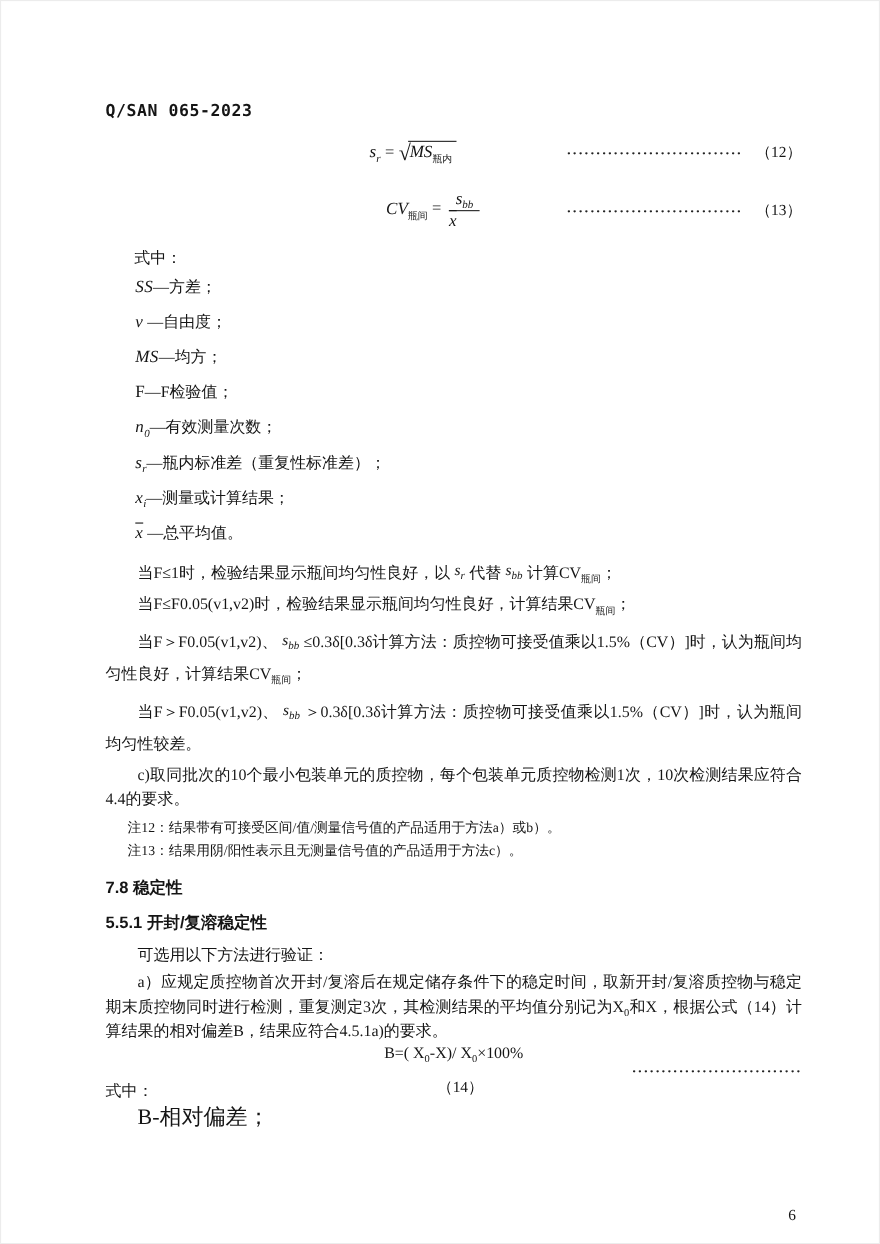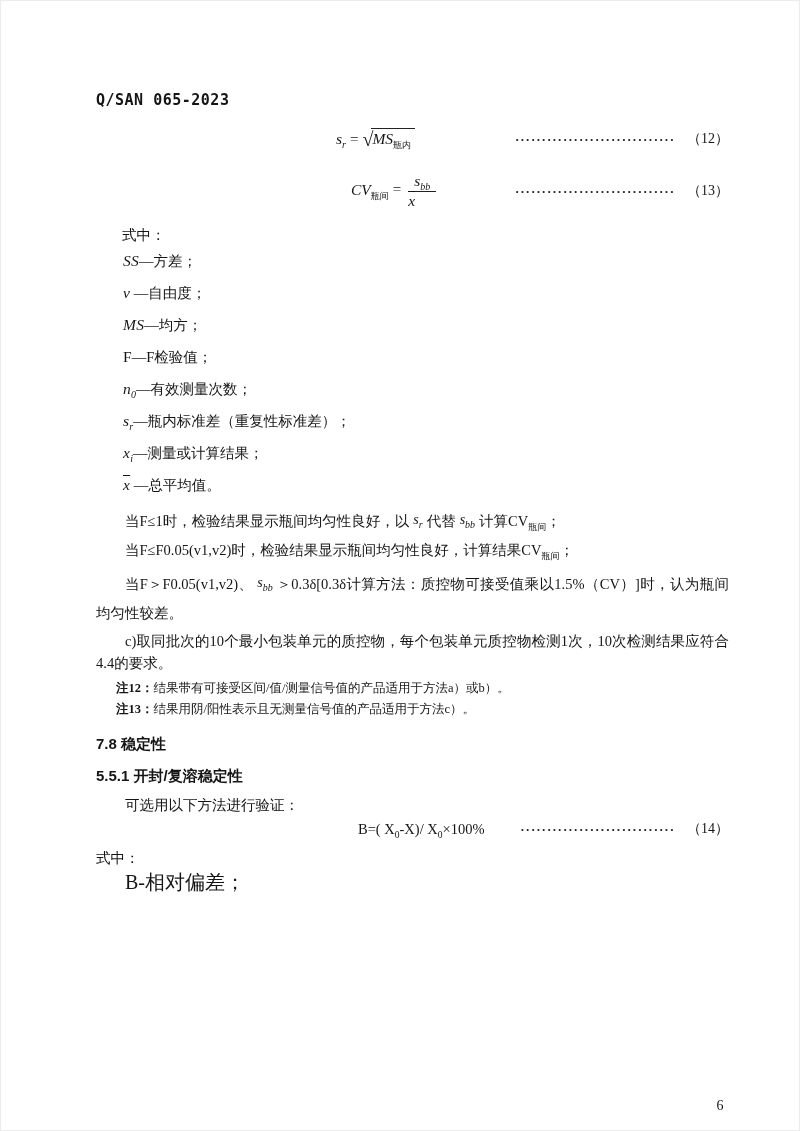--- a/index.html
+++ b/index.html
@@ -15,21 +15,21 @@
   }
   
   .doc-code{
     text-align:left;font-family:"DejaVu Sans Mono","Liberation Mono",monospace;
     font-weight:700;font-size:15px;letter-spacing:.5px;height:18px;line-height:18px;
   }
   
   .formula-row{display:flex;align-items:center;font-size:15px;}
   .f12{margin-top:10px;height:40px;}
   .f13{margin-top:6px;height:52px;}
-  .f14{margin-top:0;height:26px;font-size:14.5px;}
+  .f14{margin-top:0;height:26px;font-size:14.5px;flex-direction:column;}
   .f-indent-a{width:240px;flex:none;}
   .f-indent-b{width:255px;flex:none;}
   .f-indent-c{width:262px;flex:none;}
   .f-expr{white-space:nowrap;}
   .f-expr i{font-size:15.5px;}
   .eq{margin:0 4px;}
   .dots{
     margin-left:auto;font-weight:700;font-size:13px;letter-spacing:1px;
     white-space:nowrap;color:#222;line-height:1;
   }
@@ -60,21 +60,21 @@
   .p1{margin-top:6px;}
   .p3{margin-top:6px;}
   .p4{margin-top:6px;}
   .p5{margin-top:2px;}
   .isym{font-style:italic;margin:0 4px;position:relative;top:-2px;font-size:14px;}
   .cvsub{font-size:9px;}
   .xsub{font-size:9.5px;}
   
   .notes{margin-top:4px;}
   .note-row{padding-left:20px;font-size:12.5px;line-height:21px;text-align:justify;}
-  .note-label{font-weight:700;}
+  .note-label{font-weight:400;}
   
   .heading{font-family:"Liberation Sans","DejaVu Sans",sans-serif;font-weight:700;font-size:15px;height:20px;line-height:20px;}
   .h55{margin-top:14px;}
   .h551{margin-top:12px;}
   .p6{margin-top:8px;}
   .p7{margin-top:2px;line-height:22.5px;}
   .where2{margin-top:6px;font-size:14.5px;height:20px;line-height:20px;}
   .bdef{margin-top:4px;font-size:20px;height:21px;line-height:21px;padding-left:29px;}
   
   .pagenum{position:absolute;left:700px;top:1098px;width:40px;text-align:center;font-size:14px;}
@@ -110,35 +110,37 @@
     <div class="def-row"><span class="def-sym"><i>n</i><sub class="lat-sub">0</sub></span><span>—有效测量次数；</span></div>
     <div class="def-row mt8"><span class="def-sym"><i>s</i><sub class="lat-sub">r</sub></span><span>—瓶内标准差（重复性标准差）；</span></div>
     <div class="def-row mt12"><span class="def-sym"><i>x</i><sub class="lat-sub">i</sub></span><span>—测量或计算结果；</span></div>
     <div class="def-row mt12"><span class="def-sym"><i class="ol">x</i></span> <span>—总平均值。</span></div>
   </div>
 
   <p class="para indent p1"><span>当F≤1时，检验结果显示瓶间均匀性良好，以</span><span class="isym"><i>s</i><sub class="lat-sub">r</sub></span><span>代替</span><span class="isym"><i>s</i><sub class="lat-sub">bb</sub></span><span>计算CV</span><sub class="cvsub">瓶间</sub><span>；</span></p>
 
   <p class="para indent"><span>当F≤F0.05(v1,v2)时，检验结果显示瓶间均匀性良好，计算结果CV</span><sub class="cvsub">瓶间</sub><span>；</span></p>
 
+  <p class="para indent lh29 p3"><span>当F＞F0.05(v1,v2)、</span><span class="isym"><i>s</i><sub class="lat-sub">bb</sub></span><span>≤0.3δ[0.3δ计算方法：质控物可接受值乘以1.5%（CV）]时，认为瓶间均匀性良好，计算结果CV</span><sub class="cvsub">瓶间</sub><span>；</span></p>
 
   <p class="para indent lh29 p4"><span>当F＞F0.05(v1,v2)、</span><span class="isym"><i>s</i><sub class="lat-sub">bb</sub></span><span>＞0.3δ[0.3δ计算方法：质控物可接受值乘以1.5%（CV）]时，认为瓶间均匀性较差。</span></p>
 
   <p class="para indent tight p5">c)取同批次的10个最小包装单元的质控物，每个包装单元质控物检测1次，10次检测结果应符合4.4的要求。</p>
 
   <div class="notes">
     <div class="note-row"><span class="note-label">注12：</span><span>结果带有可接受区间/值/测量信号值的产品适用于方法a）或b）。</span></div>
     <div class="note-row"><span class="note-label">注13：</span><span>结果用阴/阳性表示且无测量信号值的产品适用于方法c）。</span></div>
   </div>
 
   <div class="heading h55">7.8 稳定性</div>
   <div class="heading h551">5.5.1 开封/复溶稳定性</div>
 
   <p class="para indent tight p6">可选用以下方法进行验证：</p>
 
+  <p class="para indent p7"><span>a）应规定质控物首次开封/复溶后在规定储存条件下的稳定时间，取新开封/复溶质控物与稳定期末质控物同时进行检测，重复测定3次，其检测结果的平均值分别记为X</span><sub class="xsub">0</sub><span>和X，根据公式（14）计算结果的相对偏差B，结果应符合4.5.1a)的要求。</span></p>
 
   <div class="formula-row f14">
     <span class="f-indent-c"></span>
     <span class="f-expr"><span>B=( X</span><sub class="xsub">0</sub><span>-X)/ X</span><sub class="xsub">0</sub><span>×100%</span></span>
     <span class="dots">·····························</span>
     <span class="f-num">（14）</span>
   </div>
 
   <div class="where2">式中：</div>
   <div class="bdef">B-相对偏差；</div>

